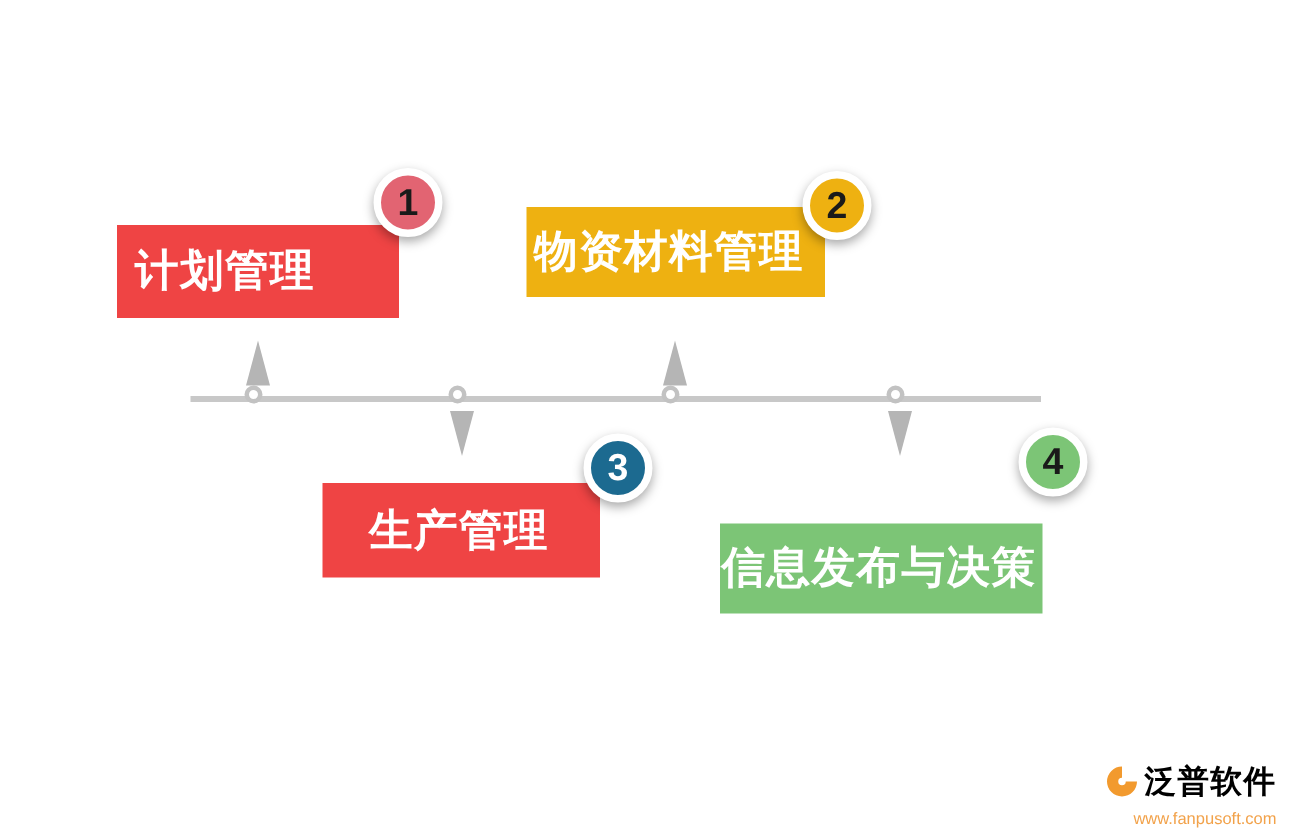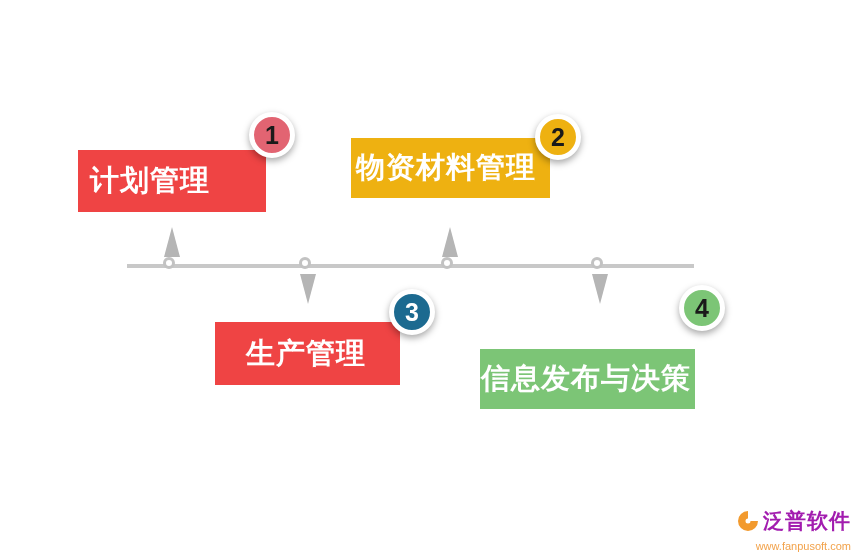--- a/index.html
+++ b/index.html
@@ -36,21 +36,21 @@
   .arrow-down { border-top: 30px solid #b5b5b5; }
   .arrow-1 { left: 164px; top: 227px; }
   .arrow-2 { left: 442px; top: 227px; }
   .arrow-3 { left: 300px; top: 274px; }
   .arrow-4 { left: 592px; top: 274px; }
 
   
   .footer { position: absolute; right: 12px; bottom: 8px; text-align: right; }
   .footer-top { display: flex; align-items: center; justify-content: flex-end; gap: 3px; }
   .logo-icon svg { width: 24px; height: 24px; display: block; }
-  .brand { color: #a21caf; font-size: 21px; font-weight: bold; letter-spacing: 1px; }
+  .brand { color: #000000; font-size: 21px; font-weight: bold; letter-spacing: 1px; }
   .url { color: #f2a24a; font-size: 11px; margin-top: 5px; }
 </style>
 </head>
 <body>
 
 <div class="stage">
 
   <div class="box box-1">
     <span class="box-label">计划管理</span>
   </div>

